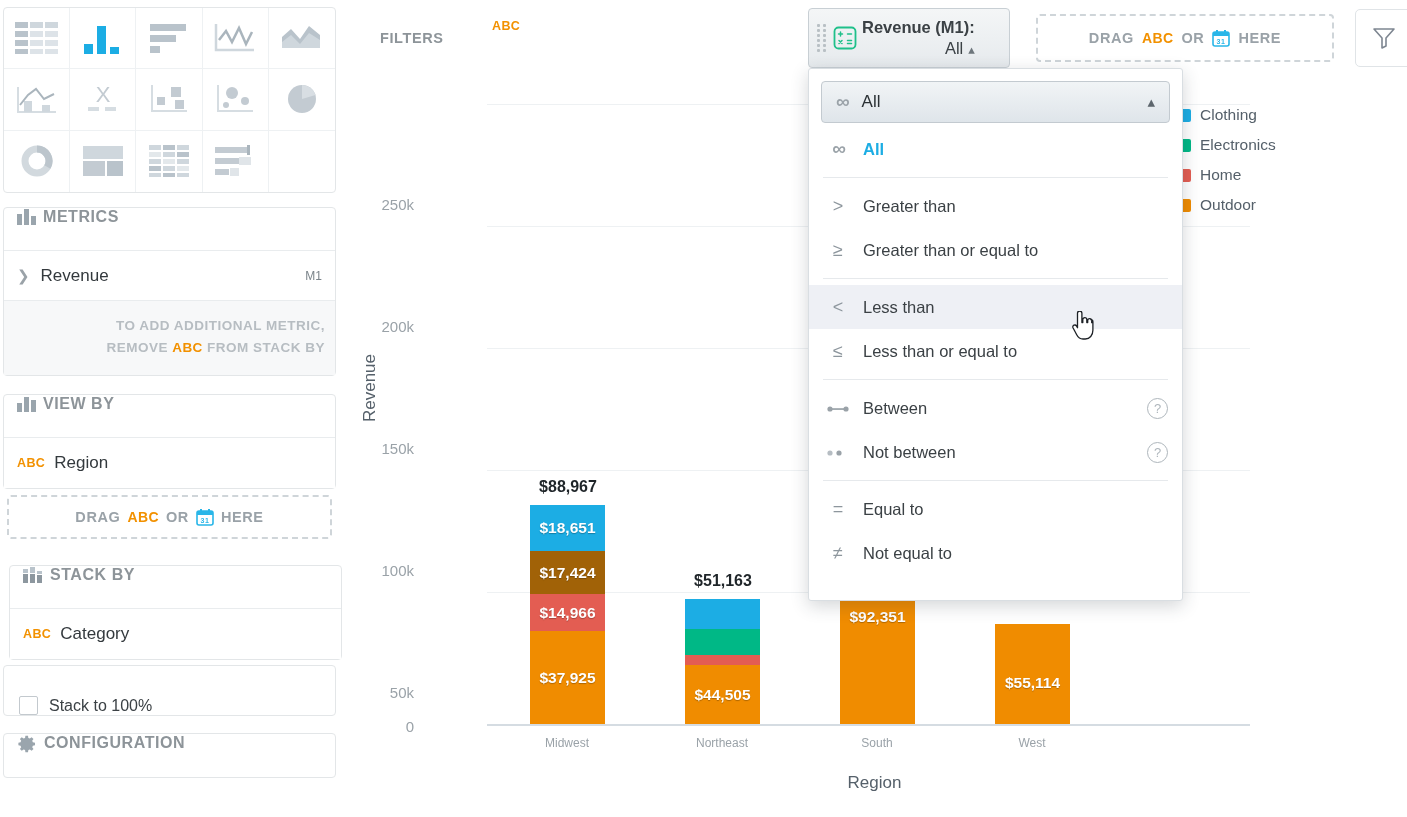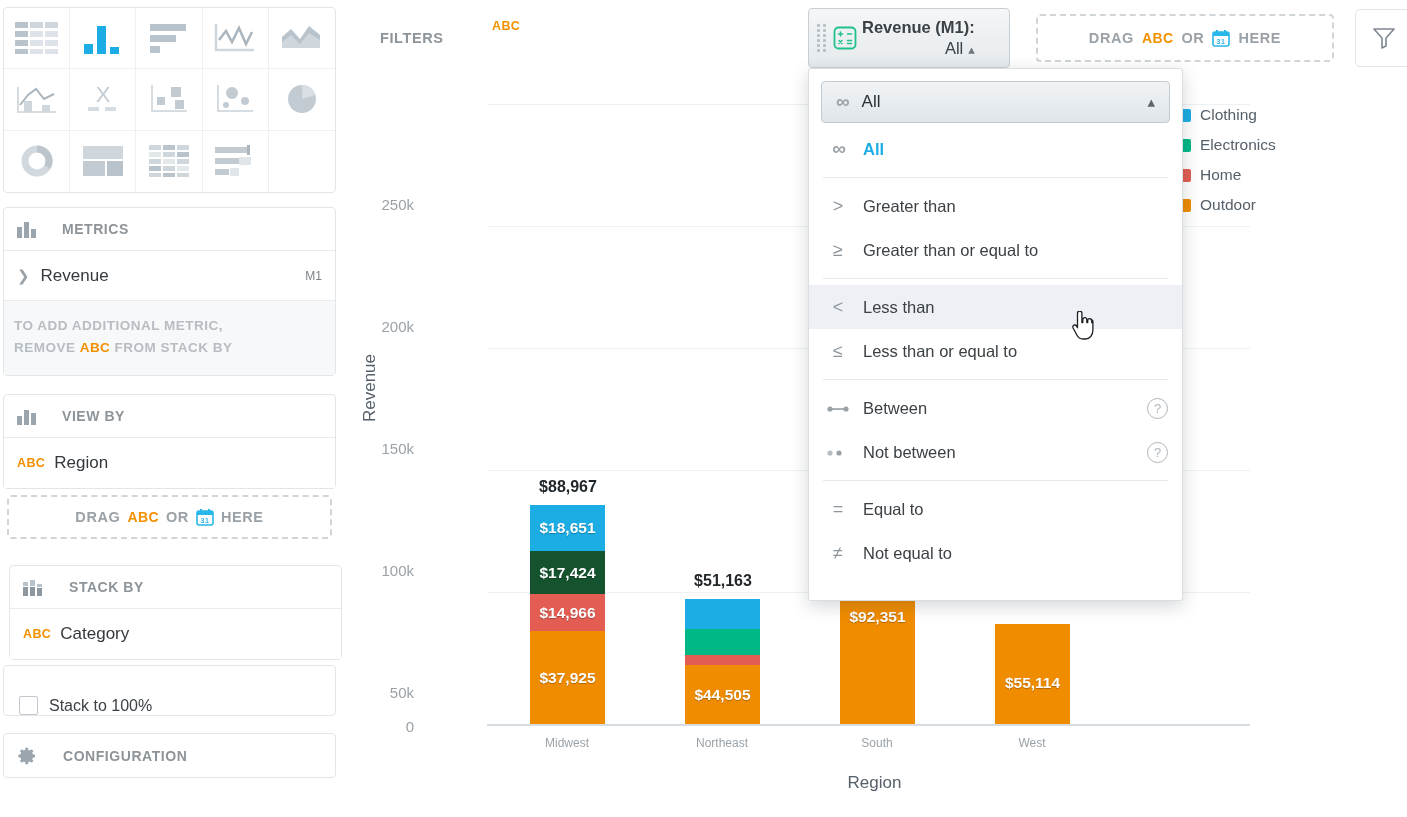--- a/index.html
+++ b/index.html
@@ -28,40 +28,40 @@
   .viz-cell {
     border-right:1px solid #eef1f3; border-bottom:1px solid #eef1f3;
     display:flex; align-items:center; justify-content:center;
   }
   .viz-cell:nth-child(5n) { border-right:none; }
   .viz-cell:nth-child(n+11) { border-bottom:none; }
   .viz-cell svg { display:block; }
 
   
   .sec-header {
-    display:flex; align-items:center; gap:26px;
+    display:flex; align-items:flex-start; gap:7px;
     height:43px; padding:0 13px;
     border-bottom:1px solid #e9ecee;
-    color:#8d9499; font-size:14px; font-weight:bold; letter-spacing:0.55px;
+    color:#8d9499; font-size:16px; font-weight:bold; letter-spacing:0.55px;
   }
   .sec-header.noborder { border-bottom:none; }
   .sec-row {
     display:flex; align-items:center; gap:9px;
     height:50px; padding:0 13px;
     font-size:17px; color:#33393d;
     border-bottom:1px solid #e9ecee;
     background:#fff;
   }
   .sec-row.last { border-bottom:none; }
   .abc-tag { color:#f29100; font-size:12.5px; font-weight:bold; letter-spacing:0.4px; }
   .m-tag { margin-left:auto; color:#7b848a; font-size:12px; }
   .chev-right { color:#9aa2a8; font-size:15px; margin-right:2px; }
 
   .hint-box {
-    background:#f7f8f9; text-align:left;
+    background:#f7f8f9; text-align:right;
     color:#b7bdc2; font-size:13.5px; font-weight:bold; letter-spacing:0.5px;
     line-height:22px; padding:14px 10px 16px;
   }
   .hint-box .abc-tag { font-size:13.5px; }
 
   .drag-zone {
     border:2px dashed #cfd5d9; border-radius:4px; background:#fff;
     height:44px; display:flex; align-items:center; justify-content:center; gap:7px;
     color:#9aa2a8; font-size:14.5px; font-weight:bold; letter-spacing:0.6px;
   }
@@ -484,21 +484,21 @@
       <div class="gridline" style="top:26px;"></div>
       <div class="gridline" style="top:148px;"></div>
       <div class="gridline" style="top:270px;"></div>
       <div class="gridline" style="top:392px;"></div>
       <div class="gridline" style="top:514px;"></div>
       <div id="baseline"></div>
 
       <div class="bar-group" style="left:43px;">
         <div class="bar-total" style="top:-27px;">$88,967</div>
         <div class="seg" style="height:46px;background:#1cade4;">$18,651</div>
-        <div class="seg" style="height:43px;background:#14532d;">$17,424</div>
+        <div class="seg" style="height:43px;background:#a16207;">$17,424</div>
         <div class="seg" style="height:37px;background:#e35d52;">$14,966</div>
         <div class="seg" style="height:93px;background:#f08c00;">$37,925</div>
       </div>
 
       <div class="bar-group" style="left:198px;">
         <div class="bar-total" style="top:-27px;">$51,163</div>
         <div class="seg" style="height:30px;background:#1cade4;"></div>
         <div class="seg" style="height:26px;background:#00b886;"></div>
         <div class="seg" style="height:10px;background:#e35d52;"></div>
         <div class="seg" style="height:59px;background:#f08c00;">$44,505</div>

